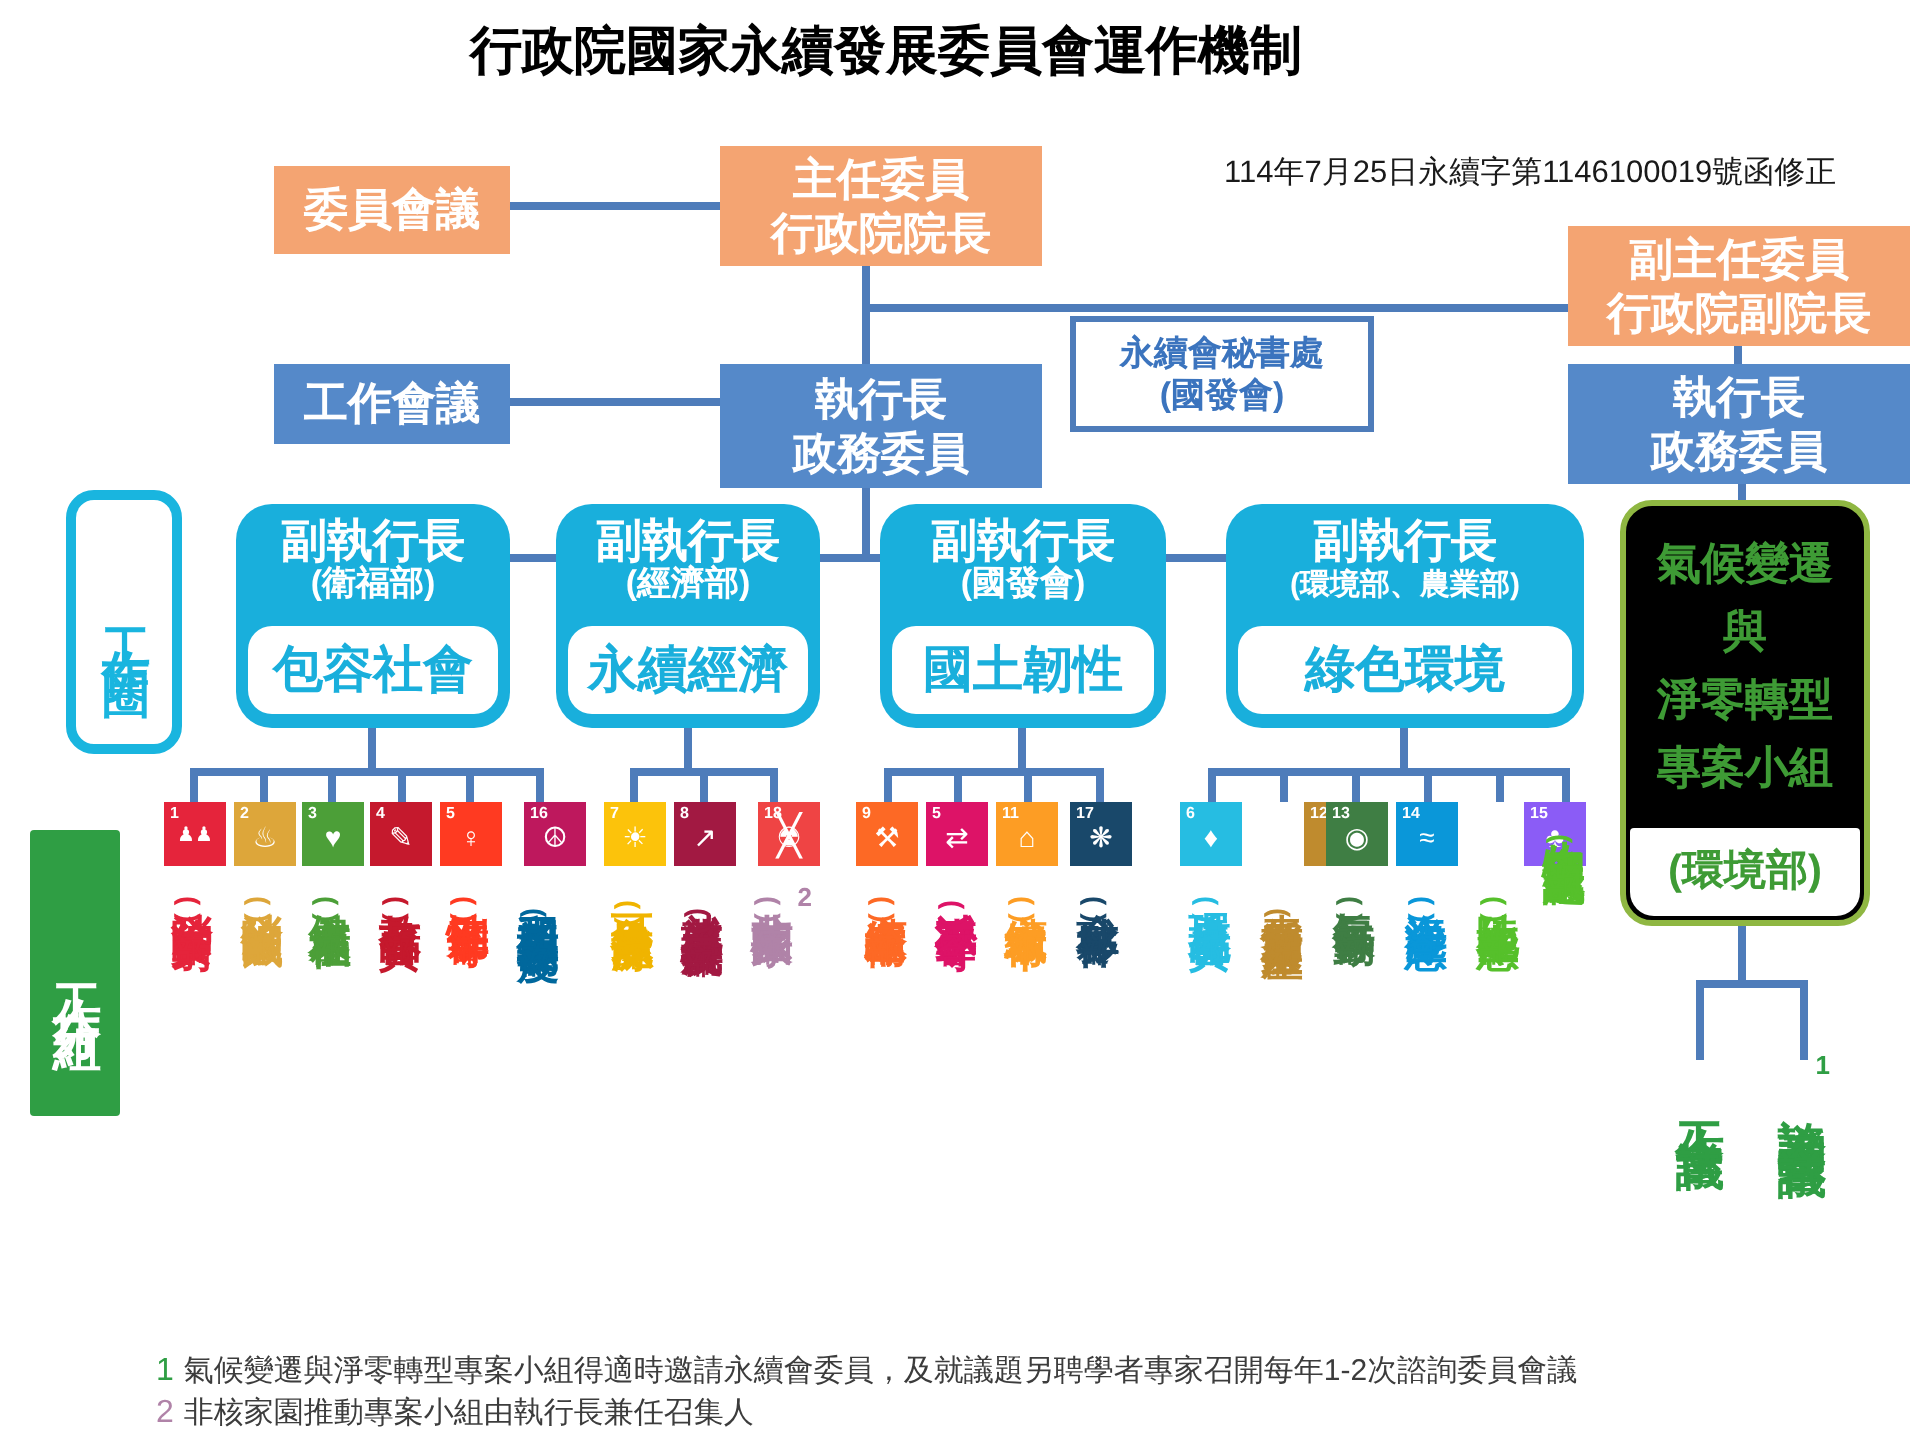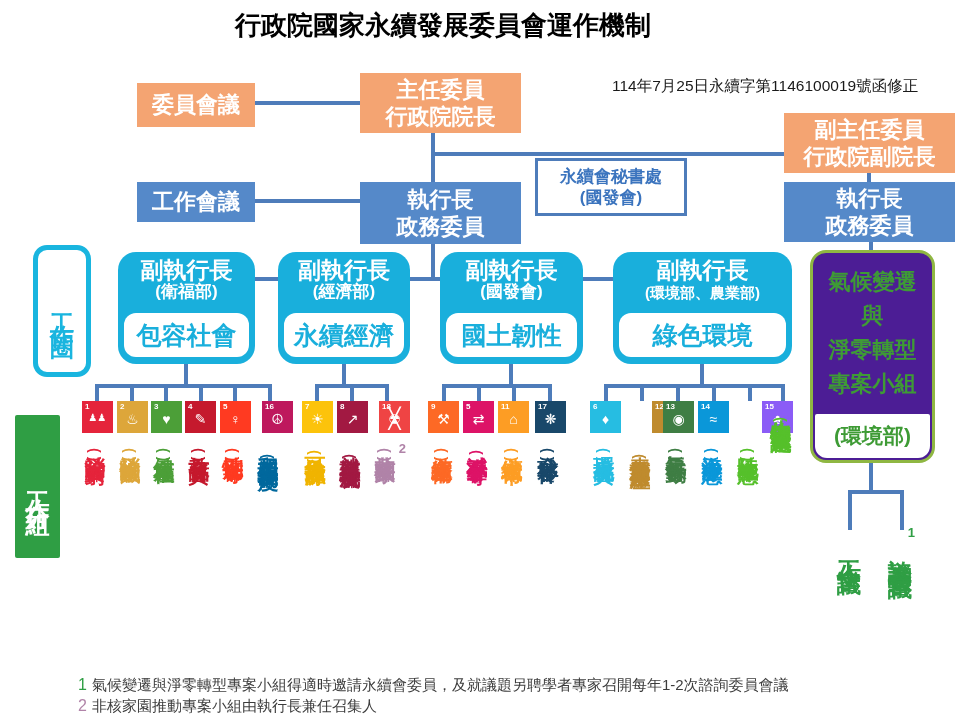--- a/index.html
+++ b/index.html
@@ -23,21 +23,21 @@
   .groups-box{left:15px;top:415px;width:45px;height:143px;color:#fff;font-size:24px;border-radius:2px}
   .groups-box .vtext{letter-spacing:7px}
   .dep{position:absolute;top:252px;height:112px;border-radius:18px;z-index:1;color:#fff;
        text-align:center;font-weight:bold}
   .dep .t1{font-size:23px;margin-top:5px;line-height:1.15}
   .dep .t2{font-size:17px;line-height:1.1}
   .dep .t2s{font-size:15px;line-height:1.3}
   .dep .inner{position:absolute;left:6px;right:6px;bottom:7px;height:44px;background:#fff;
        border-radius:12px;font-size:25px;line-height:44px}
   .proj{position:absolute;left:810px;top:250px;width:125px;height:213px;border:3px solid #8fb742;
-       background:#4c1d95;border-radius:16px;z-index:1;box-sizing:border-box}
+       background:#000000;border-radius:16px;z-index:1;box-sizing:border-box}
   .proj .pline{color:#3e9b35;font-weight:bold;font-size:22px;line-height:34px;text-align:center}
   .proj .body{padding-top:12px}
   .proj .foot{position:absolute;left:2px;right:2px;bottom:2px;height:44px;background:#fff;
        border-radius:2px 2px 12px 12px;color:#3e9b35;font-weight:bold;font-size:21px;
        line-height:44px;text-align:center}
   .sdg{position:absolute;top:401px;width:31px;height:32px;z-index:1;color:#fff}
   .sdg .n{position:absolute;top:1px;left:3px;font-size:8px;font-weight:bold}
   .sdg .g{position:absolute;top:54%;left:50%;transform:translate(-50%,-46%);font-size:14px;line-height:1}
   .sdg .x{position:absolute;top:50%;left:50%;transform:translate(-50%,-46%);font-size:20px;font-weight:bold}
   .vcol{position:absolute;writing-mode:vertical-rl;text-orientation:mixed;font-weight:bold;

